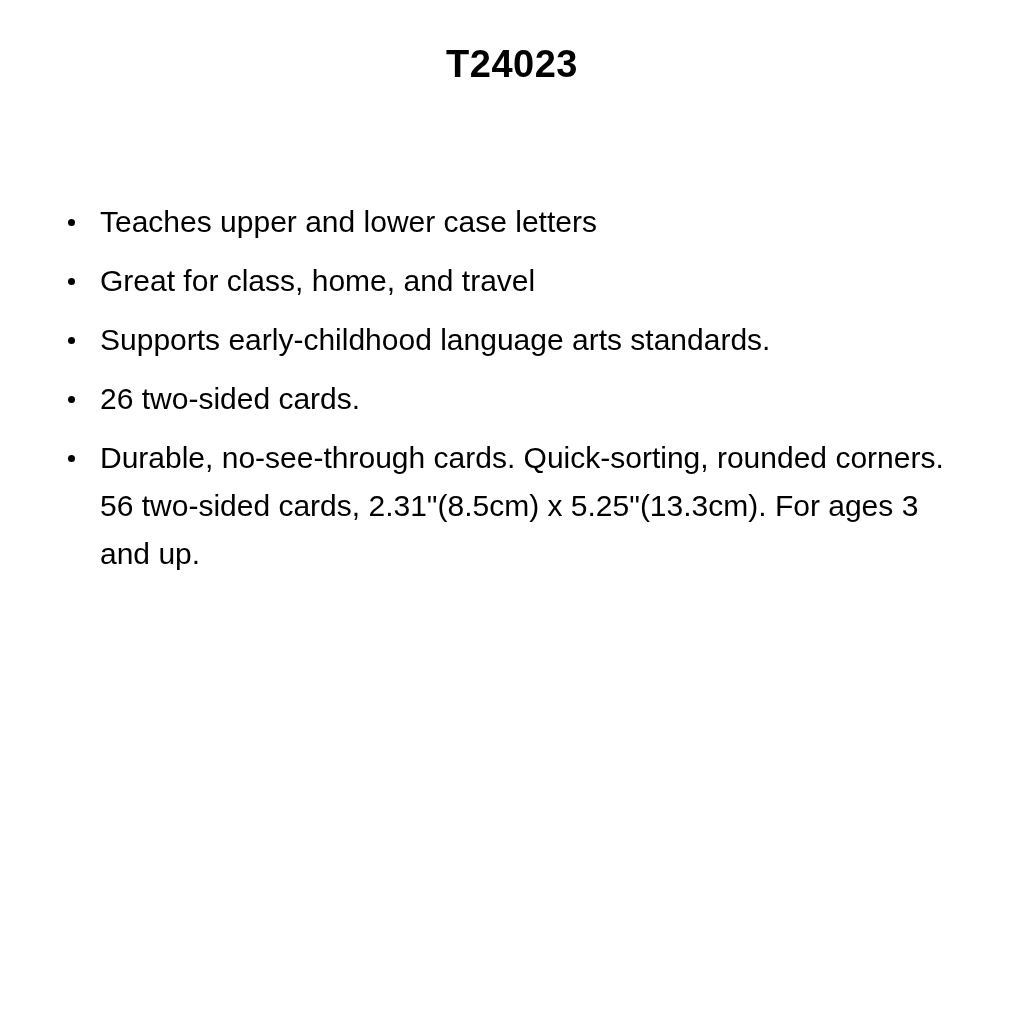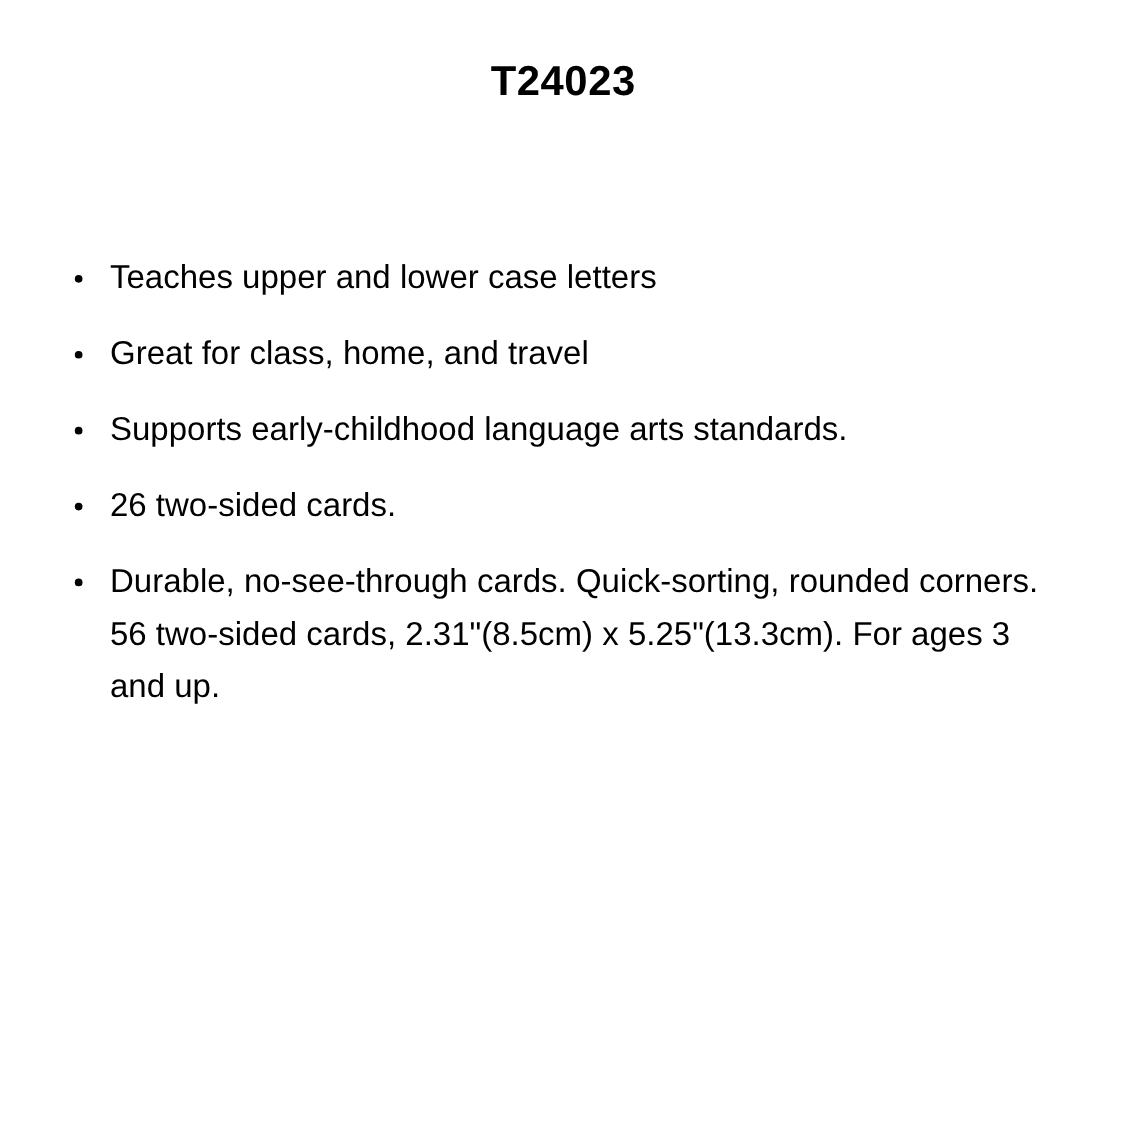--- a/index.html
+++ b/index.html
@@ -18,41 +18,40 @@
     width: 1024px;
     height: 1024px;
     position: relative;
     box-sizing: border-box;
   }
   .title {
     text-align: center;
     font-size: 38px;
     font-weight: bold;
     letter-spacing: 0.5px;
-    margin: 10px;
+    margin: 0;
     padding-top: 44px;
     line-height: 1.1;
   }
   .feature-list {
     list-style: none;
     margin: 0;
     padding: 0;
     position: absolute;
     top: 198px;
     left: 62px;
     width: 910px;
   }
   .feature-item {
     position: relative;
     padding-left: 38px;
     font-size: 30px;
     line-height: 1.6;
     margin-bottom: 11px;
     max-width: 880px;
-    margin-top: 21px;
   }
   .feature-item .bullet {
     position: absolute;
     left: 6px;
     top: 0.70em;
     width: 7px;
     height: 7px;
     background: #000;
     border-radius: 50%;
     display: block;

